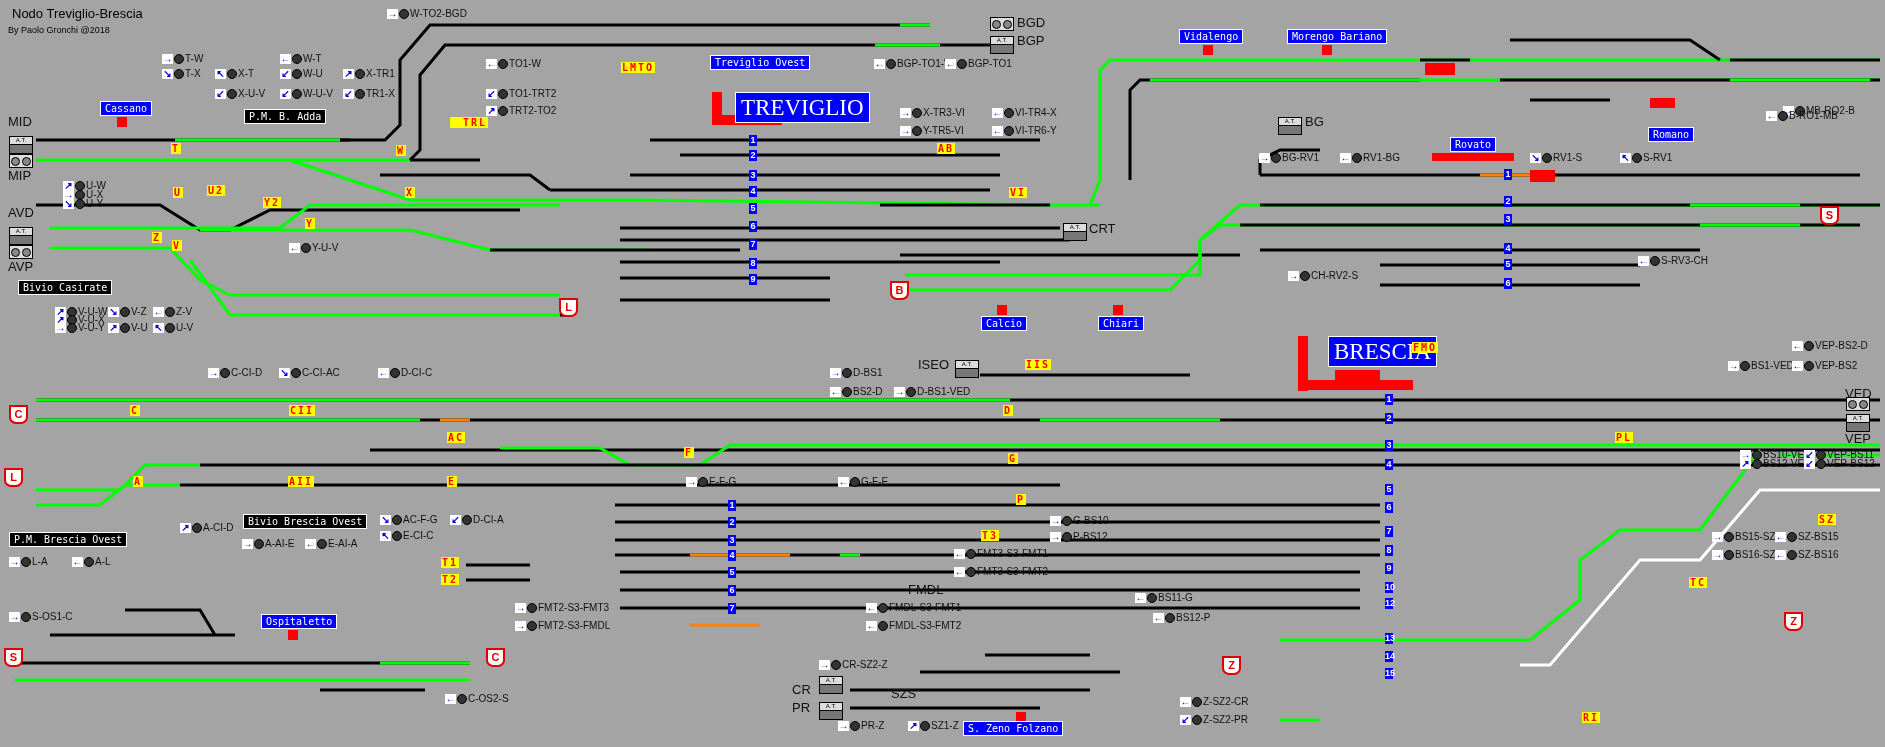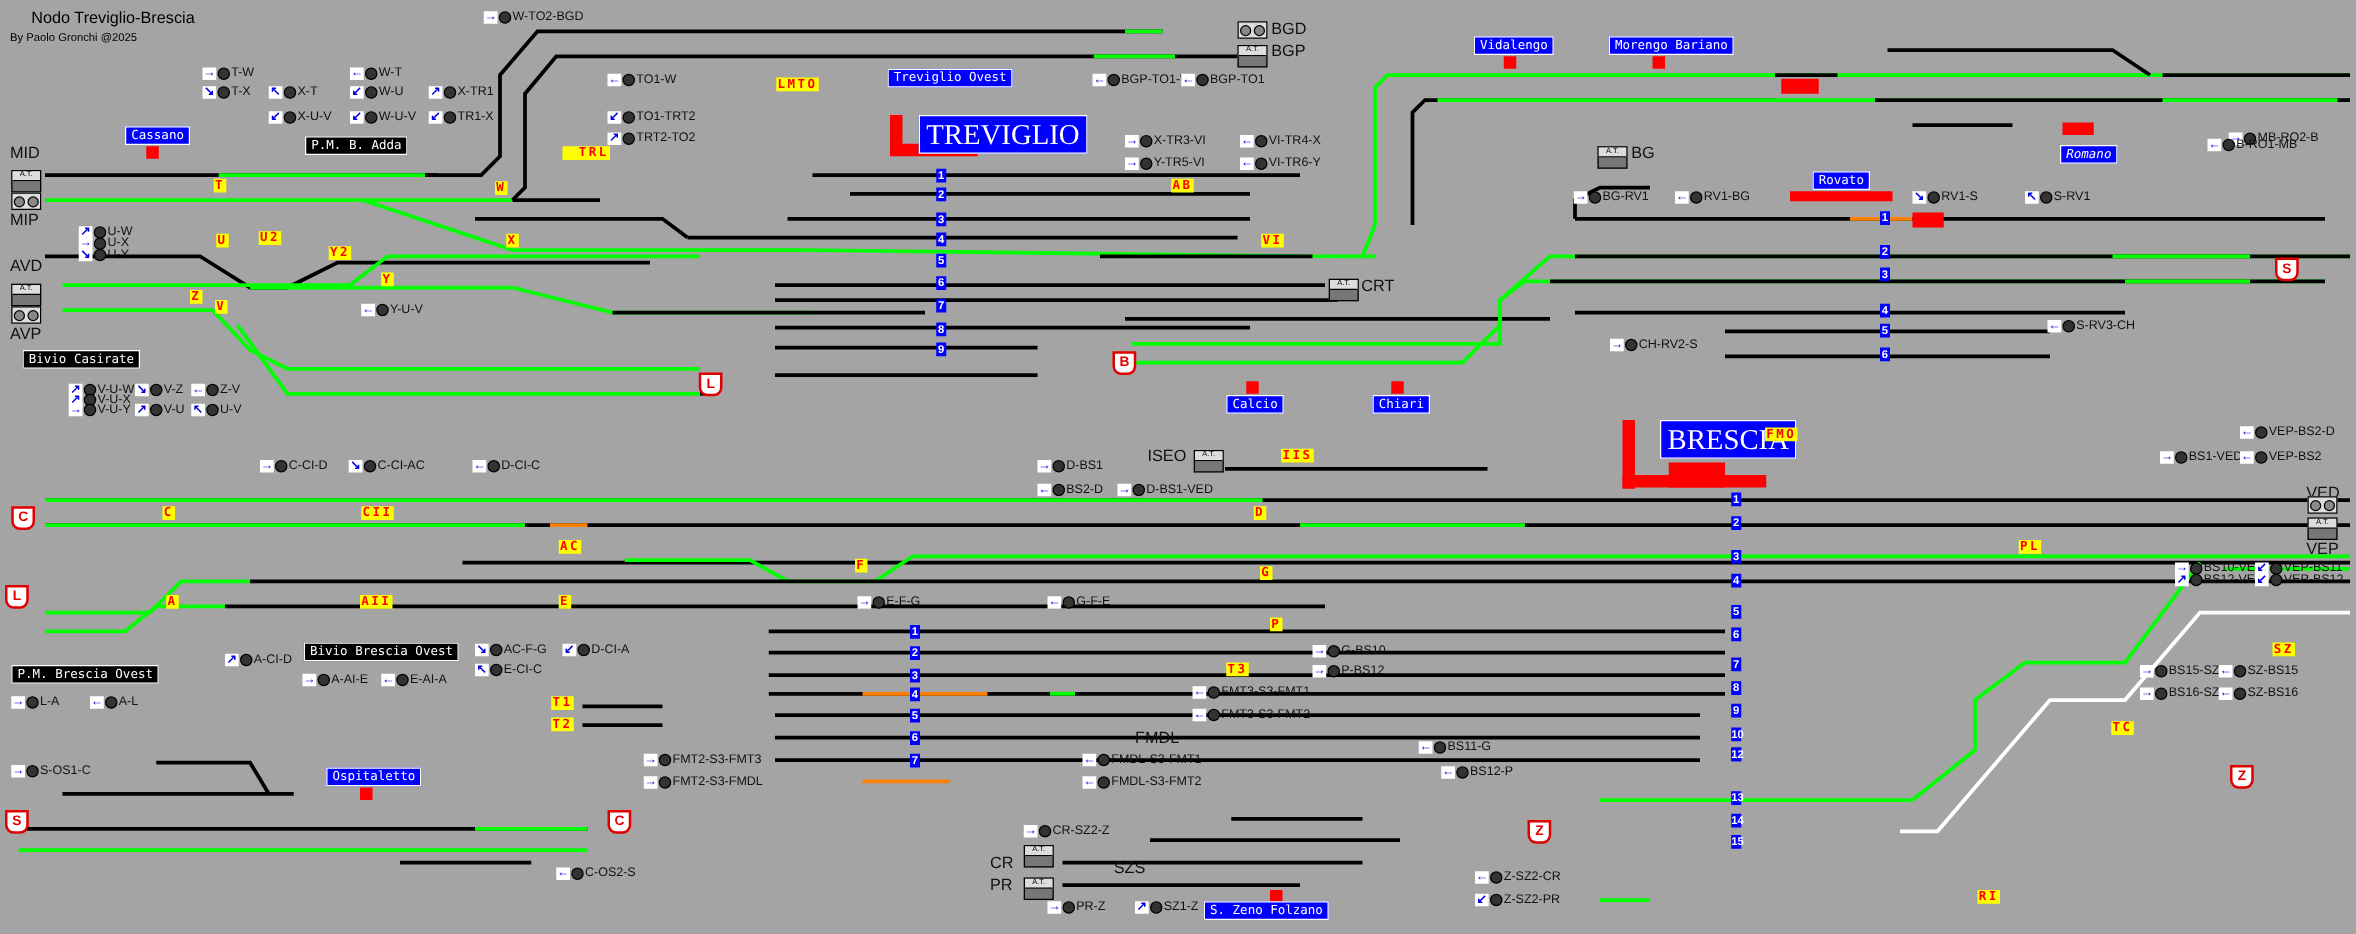--- a/index.html
+++ b/index.html
@@ -130,29 +130,29 @@
     <rect x="1425" y="63" width="30" height="12" fill="#ff0000"></rect>
     <rect x="117" y="117" width="10" height="10" fill="#ff0000"></rect>
     <rect x="1203" y="45" width="10" height="10" fill="#ff0000"></rect>
     <rect x="1322" y="45" width="10" height="10" fill="#ff0000"></rect>
     <rect x="997" y="305" width="10" height="10" fill="#ff0000"></rect>
     <rect x="1113" y="305" width="10" height="10" fill="#ff0000"></rect>
     <rect x="288" y="630" width="10" height="10" fill="#ff0000"></rect>
     <rect x="1016" y="712" width="10" height="10" fill="#ff0000"></rect>
   </svg>
 
-<div class="abs title" style="left:25px;top:6px;">Nodo Treviglio-Brescia</div>
-<div class="abs byline" style="left:8px;top:25px;">By Paolo Gronchi @2025</div>
+<div class="abs title" style="left:12px;top:6px;">Nodo Treviglio-Brescia</div>
+<div class="abs byline" style="left:8px;top:25px;">By Paolo Gronchi @2018</div>
 
 <div class="abs stn" style="left:100px;top:101px;">Cassano</div>
 <div class="abs stn" style="left:710px;top:55px;">Treviglio Ovest</div>
 <div class="abs stn big" style="left:735px;top:92px;">TREVIGLIO</div>
 <div class="abs stn" style="left:1179px;top:29px;">Vidalengo</div>
 <div class="abs stn" style="left:1287px;top:29px;">Morengo Bariano</div>
-<div class="abs stn" style="left:1648px;top:116px;font-style:italic;">Romano</div>
+<div class="abs stn" style="left:1648px;top:127px;">Romano</div>
 <div class="abs stn" style="left:1450px;top:137px;">Rovato</div>
 <div class="abs stn" style="left:981px;top:316px;">Calcio</div>
 <div class="abs stn" style="left:1098px;top:316px;">Chiari</div>
 <div class="abs stn big" style="left:1328px;top:336px;">BRESCIA</div>
 <div class="abs stn" style="left:261px;top:614px;">Ospitaletto</div>
 <div class="abs stn" style="left:963px;top:721px;">S. Zeno Folzano</div>
 
 <div class="abs blk" style="left:244px;top:109px;">P.M. B. Adda</div>
 <div class="abs blk" style="left:18px;top:280px;">Bivio Casirate</div>
 <div class="abs blk" style="left:243px;top:514px;">Bivio Brescia Ovest</div>

